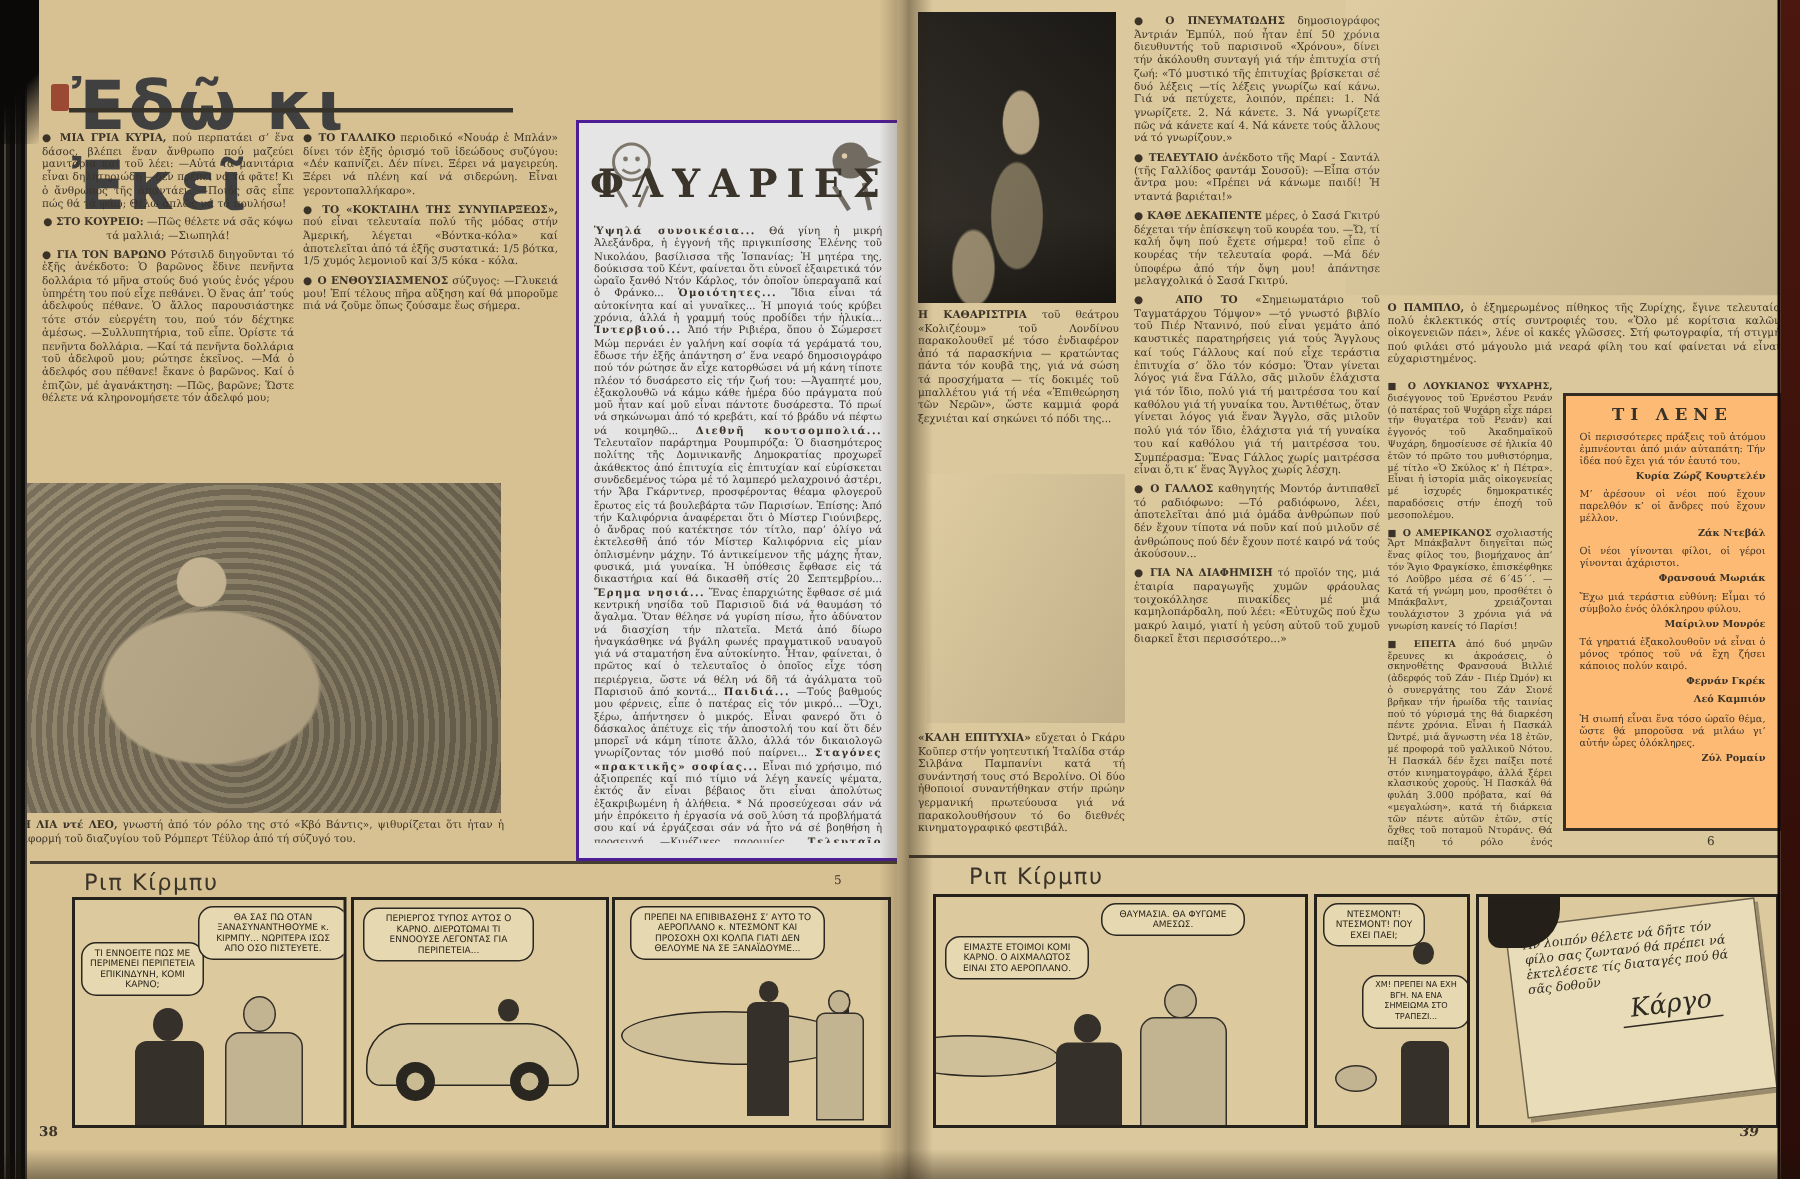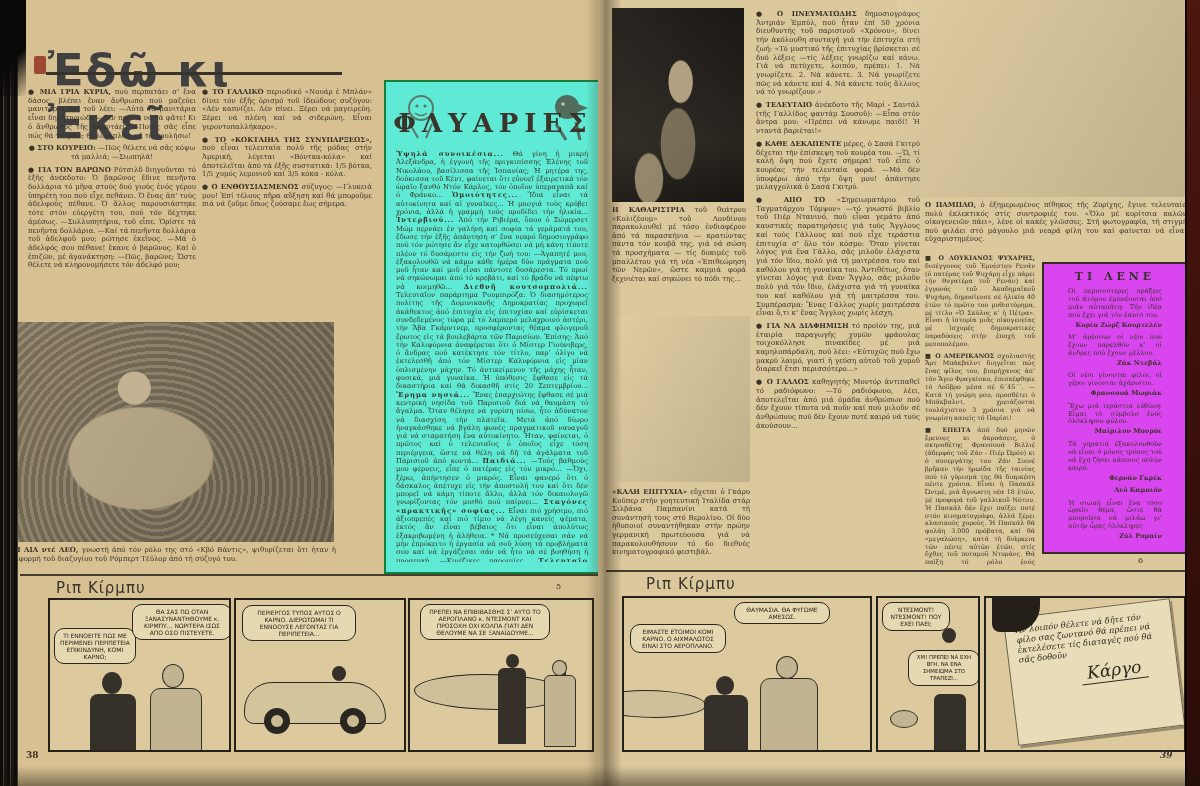--- a/index.html
+++ b/index.html
@@ -27,22 +27,22 @@
   .colblock{position:absolute;overflow:hidden;}
   .colblock p{margin:0 0 4px;font-size:7px;line-height:8.7px;text-align:justify;}
   .colblock b{font-weight:bold;}
   .cap{font-size:7px;line-height:8.6px;text-align:justify;}
   .cap b{font-weight:bold;}
   .hrule{position:absolute;height:2px;background:#453d2f;}
   .folio{position:absolute;font-size:9px;font-weight:bold;color:#3b3328;}
   .corner-num{position:absolute;font-size:8px;color:#3b3328;}
 
   
-  .flybox{position:absolute;left:366px;top:80px;width:214px;height:490px;border:2px solid #15803d;
-     background:#5eead4;overflow:hidden;}
+  .flybox{position:absolute;left:366px;top:80px;width:214px;height:490px;border:2px solid #4c1d95;
+     background:#e5e5e5;overflow:hidden;}
   .flytitle{position:absolute;left:0;top:26px;width:100%;text-align:center;
      font-family:"DejaVu Serif",serif;font-weight:bold;font-size:26px;letter-spacing:6px;color:#3a342b;}
   .flybody{position:absolute;left:10px;top:68px;width:192px;height:412px;
      font-size:6.8px;line-height:8.3px;text-align:justify;overflow:hidden;}
   .flybody b{font-weight:bold;letter-spacing:1px;}
   .doodle{position:absolute;top:8px;width:42px;height:52px;opacity:.75;}
 
   
   .photo{position:absolute;overflow:hidden;}
   .ph-lia{left:-6px;top:322px;width:322px;height:220px;
@@ -67,21 +67,21 @@
      background:
        radial-gradient(ellipse at 26% 42%,#d4c6a4 0 17%,rgba(0,0,0,0) 18%),
        radial-gradient(circle at 48% 34%,#c9b795 0 14px,rgba(0,0,0,0) 15px),
        radial-gradient(circle at 84% 26%,#bfae8d 0 13px,rgba(0,0,0,0) 14px),
        radial-gradient(ellipse at 50% 92%,#938succ 0,rgba(0,0,0,0) 0),
        linear-gradient(180deg,#232019 0%,#3a342a 60%,#6b6049 86%,#857760 100%);}
   .ph-shine{position:absolute;inset:0;background:linear-gradient(120deg,rgba(255,248,220,.08),rgba(0,0,0,.12));}
 
   
   .tilene{position:absolute;left:444px;top:262px;width:146px;height:292px;border:2px solid #332d24;
-     background:#d946ef;overflow:hidden;padding:6px 24px;box-sizing:border-box;}
+     background:#fdba74;overflow:hidden;padding:6px 9px;box-sizing:border-box;}
   .tilene h3{margin:0 0 5px;text-align:center;font-size:11px;letter-spacing:4px;color:#37322a;}
   .quote{font-size:6.5px;line-height:7.9px;text-align:justify;margin:0 0 2px;}
   .qauth{font-size:6.5px;line-height:7.5px;text-align:right;font-weight:bold;margin:0 0 5px;}
 
   
   .comic-h{position:absolute;font-family:"DejaVu Sans",sans-serif;font-size:15px;color:#3a3428;letter-spacing:1px;}
   .panel{position:absolute;border:2px solid #25211b;background:#dcc99e;overflow:hidden;}
   .bubble{position:absolute;background:#e6d8b0;border:1px solid #2a2620;border-radius:10px;
      padding:3px 4px;font-family:"DejaVu Sans",sans-serif;font-size:6px;line-height:7px;
      text-align:center;color:#241f18;}
@@ -202,22 +202,22 @@
       </div>
     <div class="colblock cap" style="left:14px;top:488px;width:138px;height:76px;">
       <b>«ΚΑΛΗ ΕΠΙΤΥΧΙΑ»</b> <span>εὔχεται ὁ Γκάρυ Κοῦπερ στήν γοητευτική Ἰταλίδα στάρ Σιλβάνα Παμπανίνι κατά τή συνάντησή τους στό Βερολίνο. Οἱ δύο ἠθοποιοί συναντήθηκαν στήν πρώην γερμανική πρωτεύουσα γιά νά παρακολουθήσουν τό 6ο διεθνές κινηματογραφικό φεστιβάλ.</span>
     </div>
 
     <div class="colblock" style="left:158px;top:10px;width:164px;height:556px;">
       <p><b>● Ο ΠΝΕΥΜΑΤΩΔΗΣ</b> <span>δημοσιογράφος Ἀντριάν Ἐμπύλ, πού ἦταν ἐπί 50 χρόνια διευθυντής τοῦ παρισινοῦ «Χρόνου», δίνει τήν ἀκόλουθη συνταγή γιά τήν ἐπιτυχία στή ζωή: «Τό μυστικό τῆς ἐπιτυχίας βρίσκεται σέ δυό λέξεις —τίς λέξεις γνωρίζω καί κάνω. Γιά νά πετύχετε, λοιπόν, πρέπει: 1. Νά γνωρίζετε. 2. Νά κάνετε. 3. Νά γνωρίζετε πῶς νά κάνετε καί 4. Νά κάνετε τούς ἄλλους νά τό γνωρίζουν.»</span></p>
       <p><b>● ΤΕΛΕΥΤΑΙΟ</b> <span>ἀνέκδοτο τῆς Μαρί - Σαντάλ (τῆς Γαλλίδος φαντάμ Σουσοῦ): —Εἶπα στόν ἄντρα μου: «Πρέπει νά κάνωμε παιδί! Ἡ νταντά βαριέται!»</span></p>
       <p><b>● ΚΑΘΕ ΔΕΚΑΠΕΝΤΕ</b> <span>μέρες, ὁ Σασά Γκιτρύ δέχεται τήν ἐπίσκεψη τοῦ κουρέα του. —Ὤ, τί καλή ὄψη πού ἔχετε σήμερα! τοῦ εἶπε ὁ κουρέας τήν τελευταία φορά. —Μά δέν ὑποφέρω ἀπό τήν ὄψη μου! ἀπάντησε μελαγχολικά ὁ Σασά Γκιτρύ.</span></p>
       <p><b>● ΑΠΟ ΤΟ</b> <span>«Σημειωματάριο τοῦ Ταγματάρχου Τόμψον» —τό γνωστό βιβλίο τοῦ Πιέρ Ντανινό, πού εἶναι γεμάτο ἀπό καυστικές παρατηρήσεις γιά τούς Ἄγγλους καί τούς Γάλλους καί πού εἶχε τεράστια ἐπιτυχία σ’ ὅλο τόν κόσμο: Ὅταν γίνεται λόγος γιά ἕνα Γάλλο, σᾶς μιλοῦν ἐλάχιστα γιά τόν ἴδιο, πολύ γιά τή μαιτρέσσα του καί καθόλου γιά τή γυναίκα του. Ἀντιθέτως, ὅταν γίνεται λόγος γιά ἕναν Ἄγγλο, σᾶς μιλοῦν πολύ γιά τόν ἴδιο, ἐλάχιστα γιά τή γυναίκα του καί καθόλου γιά τή μαιτρέσσα του. Συμπέρασμα: Ἕνας Γάλλος χωρίς μαιτρέσσα εἶναι ὅ,τι κ’ ἕνας Ἄγγλος χωρίς λέσχη.</span></p>
+      <p><b>● Ο ΓΑΛΛΟΣ</b> <span>καθηγητής Μοντόρ ἀντιπαθεῖ τό ραδιόφωνο: —Τό ραδιόφωνο, λέει, ἀποτελεῖται ἀπό μιά ὁμάδα ἀνθρώπων πού δέν ἔχουν τίποτα νά ποῦν καί πού μιλοῦν σέ ἀνθρώπους πού δέν ἔχουν ποτέ καιρό νά τούς ἀκούσουν...</span></p>
       <p><b>● ΓΙΑ ΝΑ ΔΙΑΦΗΜΙΣΗ</b> <span>τό προϊόν της, μιά ἑταιρία παραγωγῆς χυμῶν φράουλας τοιχοκόλλησε πινακίδες μέ μιά καμηλοπάρδαλη, πού λέει: «Εὐτυχῶς πού ἔχω μακρύ λαιμό, γιατί ἡ γεύση αὐτοῦ τοῦ χυμοῦ διαρκεῖ ἔτσι περισσότερο...»</span></p>
-      <p><b>● Ο ΓΑΛΛΟΣ</b> <span>καθηγητής Μοντόρ ἀντιπαθεῖ τό ραδιόφωνο: —Τό ραδιόφωνο, λέει, ἀποτελεῖται ἀπό μιά ὁμάδα ἀνθρώπων πού δέν ἔχουν τίποτα νά ποῦν καί πού μιλοῦν σέ ἀνθρώπους πού δέν ἔχουν ποτέ καιρό νά τούς ἀκούσουν...</span></p>
     </div>
 
     <div class="photo ph-chimp">
         <div class="ph-shine"></div>
       </div>
     <div class="colblock cap" style="left:327px;top:201px;width:262px;height:46px;">
       <b>Ο ΠΑΜΠΛΟ,</b> <span>ὁ ἐξημερωμένος πίθηκος τῆς Ζυρίχης, ἔγινε τελευταία πολύ ἐκλεκτικός στίς συντροφιές του. «Ὅλο μέ κορίτσια καλῶν οἰκογενειῶν πάει», λένε οἱ κακές γλῶσσες. Στή φωτογραφία, τή στιγμή πού φιλάει στό μάγουλο μιά νεαρά φίλη του καί φαίνεται νά εἶναι εὐχαριστημένος.</span>
     </div>
 
     <div class="colblock" style="left:327px;top:254px;width:110px;height:312px;">

